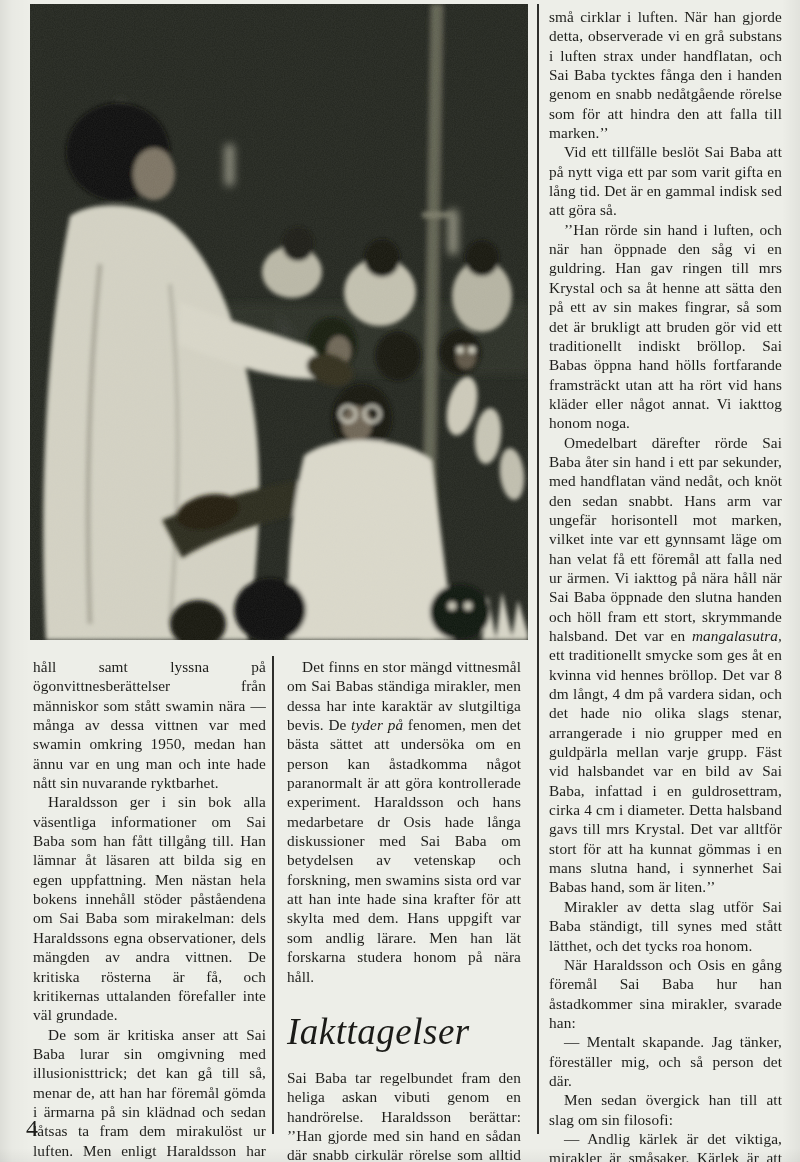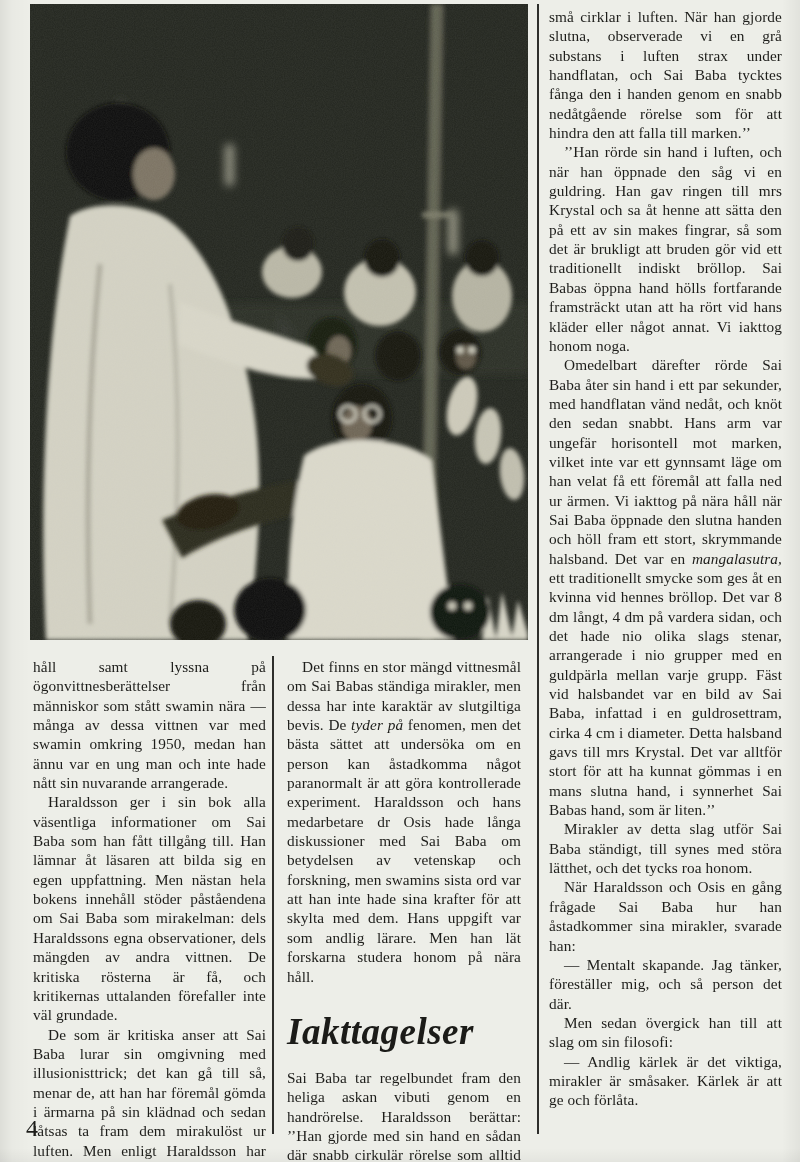--- a/index.html
+++ b/index.html
@@ -31,21 +31,21 @@
     color:#1d1d1a;
     letter-spacing:0.1px;
   }
   #col-left  { left:33px;  top:657px; width:233px; }
   #col-mid   { left:287px; top:657px; width:234px; }
   #col-right { left:549px; top:7px;  width:233px; }
   .col p { margin:0; }
   .col p.indent { text-indent:15px; }
   .section-heading {
     font-family:"Liberation Serif", serif;
-    font-style:italic; font-weight:700;
+    font-style:italic; font-weight:400;
     font-size:37px; line-height:38px;
     margin:27px 0 17px 0;
     color:#1b1b18;
     letter-spacing:0.5px;
   }
   .page-number {
     position:absolute; left:26px; top:1115px;
     font-size:24px; color:#1d1d1a;
   }
 </style>
@@ -133,40 +133,41 @@
       </g>
 
       <rect x="0" y="0" width="498" height="636" filter="url(#grain)" opacity="0.18"></rect>
     </svg>
   </div>
 
   <div class="vrule" id="rule-photo-right"></div>
   <div class="vrule" id="rule-left-mid"></div>
 
   <div class="col" id="col-left">
-      <p>håll samt lyssna på ögonvittnesberättelser från människor som stått swamin nära — många av dessa vittnen var med swamin omkring 1950, medan han ännu var en ung man och inte hade nått sin nuvarande arrangerade.</p>
+      <p>håll samt lyssna på ögonvittnesberättelser från människor som stått swamin nära — många av dessa vittnen var med swamin omkring 1950, medan han ännu var en ung man och inte hade nått sin nuvarande ryktbarhet.</p>
       <p class="indent">Haraldsson ger i sin bok alla väsentliga informationer om Sai Baba som han fått tillgång till. Han lämnar åt läsaren att bilda sig en egen uppfattning. Men nästan hela bokens innehåll stöder påståendena om Sai Baba som mirakelman: dels Haraldssons egna observationer, dels mängden av andra vittnen. De kritiska rösterna är få, och kritikernas uttalanden förefaller inte väl grundade.</p>
       <p class="indent">De som är kritiska anser att Sai Baba lurar sin omgivning med illusionisttrick; det kan gå till så, menar de, att han har föremål gömda i ärmarna på sin klädnad och sedan låtsas ta fram dem mirakulöst ur luften. Men enligt Haraldsson har ingen kunnat finna minsta bevis för trick. Sai Babas kläder har undersökts; där finns inga inre fickor, där föremål kan hållas gömda. (Däremot har några andra swamier, som studerats, tydligen använt trick för att åstadkomma paranormala effekter.)</p>
     </div>
 
   <div class="col" id="col-mid">
     <div>
         <p class="indent">Det finns en stor mängd vittnesmål om Sai Babas ständiga mirakler, men dessa har inte karaktär av slutgiltiga bevis. De <i>tyder på</i> fenomen, men det bästa sättet att undersöka om en person kan åstadkomma något paranormalt är att göra kontrollerade experiment. Haraldsson och hans medarbetare dr Osis hade långa diskussioner med Sai Baba om betydelsen av vetenskap och forskning, men swamins sista ord var att han inte hade sina krafter för att skylta med dem. Hans uppgift var som andlig lärare. Men han lät forskarna studera honom på nära håll.</p>
       </div>
     <h2 class="section-heading">Iakttagelser</h2>
     <div>
         <p>Sai Baba tar regelbundet fram den heliga askan vibuti genom en handrörelse. Haraldsson berättar: ’’Han gjorde med sin hand en sådan där snabb cirkulär rörelse som alltid betyder att något kommer att uppträda i handen. Eftersom vi satt på marken och han var stående, var hans hand litet över vår ögonhöjd. Den var öppen och vänd nedåt med fingrarna utsträckta när han gjorde några snabba,</p>
       </div>
   </div>
 
   <div class="col" id="col-right">
-      <p>små cirklar i luften. När han gjorde slutna, observerade vi en grå substans i luften strax under handflatan, och Sai Baba tycktes fånga den i handen genom en snabb nedåtgående rörelse som för att hindra den att falla till marken.’’</p>
+      <p>små cirklar i luften. När han gjorde detta, observerade vi en grå substans i luften strax under handflatan, och Sai Baba tycktes fånga den i handen genom en snabb nedåtgående rörelse som för att hindra den att falla till marken.’’</p>
+      <p class="indent">Vid ett tillfälle beslöt Sai Baba att på nytt viga ett par som varit gifta en lång tid. Det är en gammal indisk sed att göra så.</p>
       <p class="indent">’’Han rörde sin hand i luften, och när han öppnade den såg vi en guldring. Han gav ringen till mrs Krystal och sa åt henne att sätta den på ett av sin makes fingrar, så som det är brukligt att bruden gör vid ett traditionellt indiskt bröllop. Sai Babas öppna hand hölls fortfarande framsträckt utan att ha rört vid hans kläder eller något annat. Vi iakttog honom noga.</p>
       <p class="indent">Omedelbart därefter rörde Sai Baba åter sin hand i ett par sekunder, med handflatan vänd nedåt, och knöt den sedan snabbt. Hans arm var ungefär horisontell mot marken, vilket inte var ett gynnsamt läge om han velat få ett föremål att falla ned ur ärmen. Vi iakttog på nära håll när Sai Baba öppnade den slutna handen och höll fram ett stort, skrymmande halsband. Det var en <i>mangalasutra,</i> ett traditionellt smycke som ges åt en kvinna vid hennes bröllop. Det var 8 dm långt, 4 dm på vardera sidan, och det hade nio olika slags stenar, arrangerade i nio grupper med en guldpärla mellan varje grupp. Fäst vid halsbandet var en bild av Sai Baba, infattad i en guldrosettram, cirka 4 cm i diameter. Detta halsband gavs till mrs Krystal. Det var alltför stort för att ha kunnat gömmas i en mans slutna hand, i synnerhet Sai Babas hand, som är liten.’’</p>
-      <p class="indent">Mirakler av detta slag utför Sai Baba ständigt, till synes med störa lätthet, och det tycks roa honom.</p>
-      <p class="indent">När Haraldsson och Osis en gång frågade Sai Baba hur han åstadkommer sina mirakler, svarade han:</p>
+      <p class="indent">Mirakler av detta slag utför Sai Baba ständigt, till synes med stått lätthet, och det tycks roa honom.</p>
+      <p class="indent">När Haraldsson och Osis en gång föremål Sai Baba hur han åstadkommer sina mirakler, svarade han:</p>
       <p class="indent">— Mentalt skapande. Jag tänker, föreställer mig, och så person det där.</p>
       <p class="indent">Men sedan övergick han till att slag om sin filosofi:</p>
       <p class="indent">— Andlig kärlek är det viktiga, mirakler är småsaker. Kärlek är att ge och förlåta.</p>
     </div>
 
   <div class="page-number">4</div>
 </div>
 
 </body></html>

